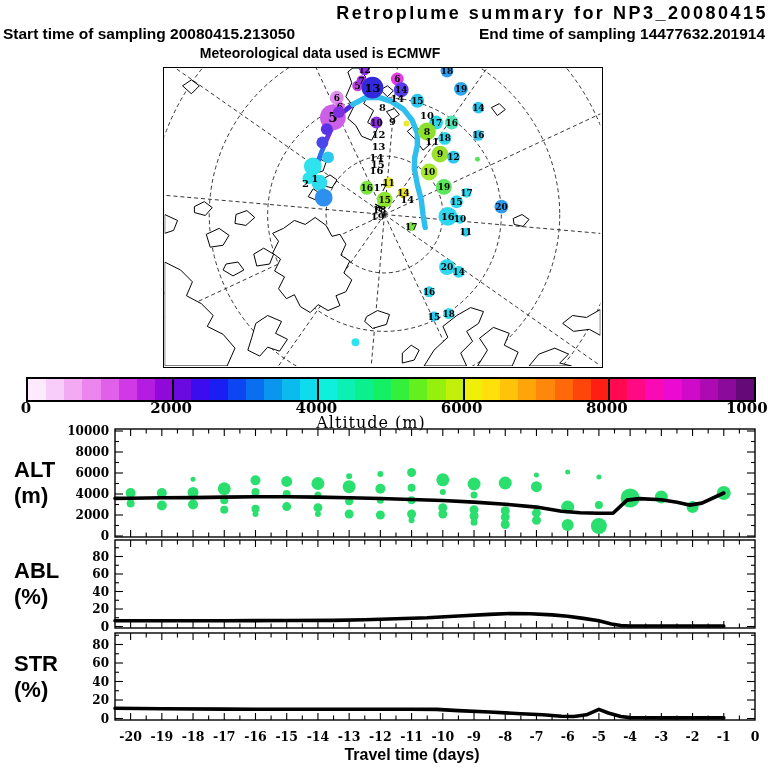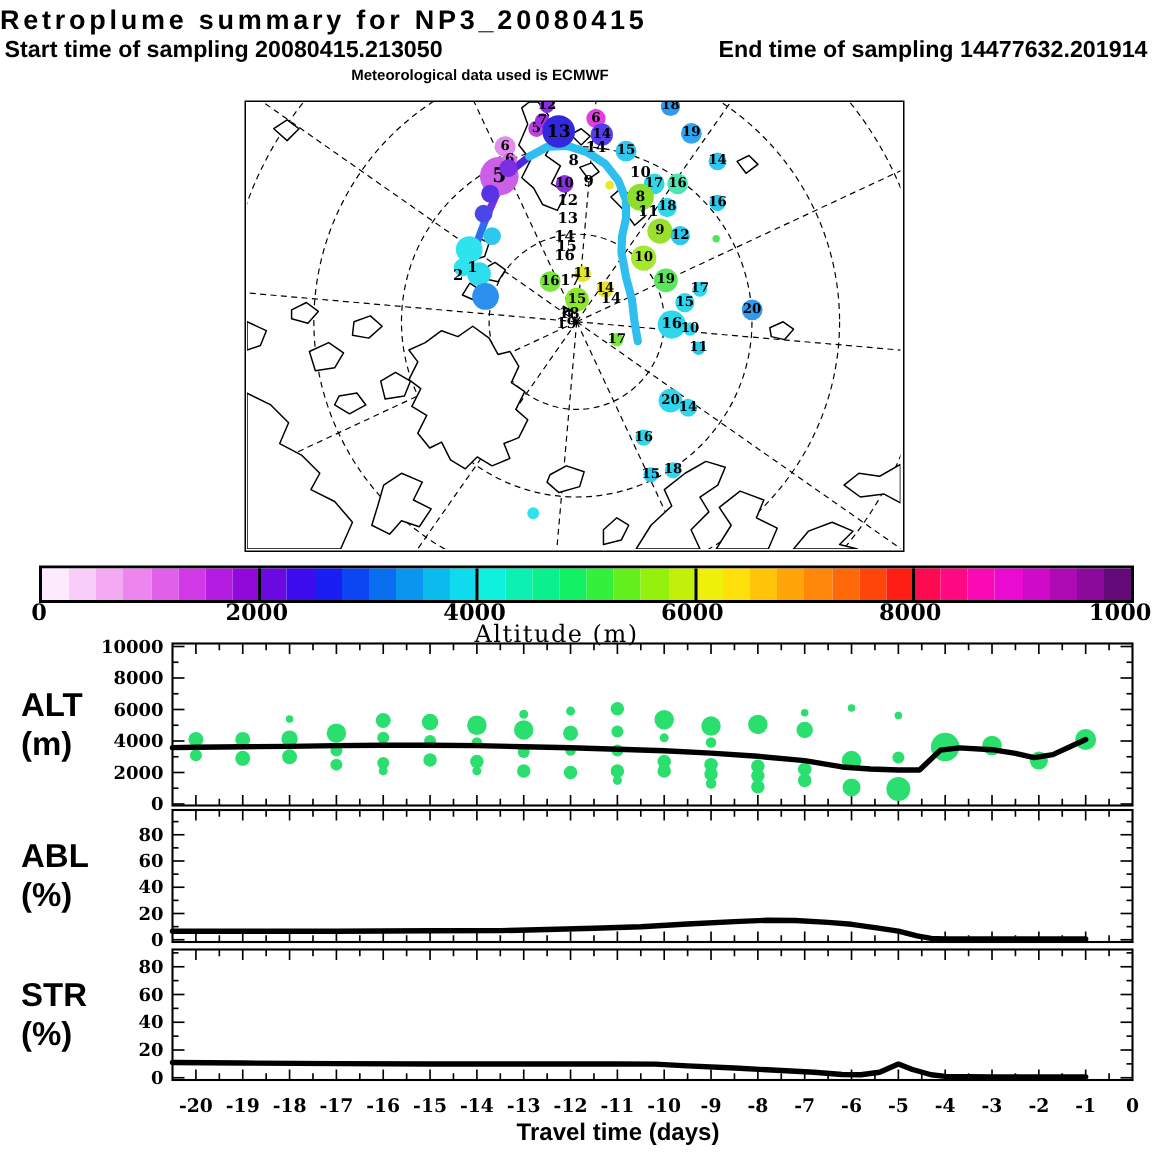--- a/index.html
+++ b/index.html
@@ -1,23 +1,23 @@
 <!DOCTYPE html>
 <html><head>
 <meta charset="utf-8">
 <style>
   html,body{margin:0;padding:0;background:#fff;}
   body{width:768px;height:768px;position:relative;overflow:hidden;
        font-family:"Liberation Sans",sans-serif;color:#000;}
-  .hdr1{position:absolute;top:3px;left:0;width:768px;text-align:left;
+  .hdr1{position:absolute;top:3px;left:0;width:768px;text-align:right;
         font-weight:bold;font-size:18px;letter-spacing:2.5px;}
   .hdr2{position:absolute;top:25px;left:0;width:762px;padding:0 3px;
         display:flex;justify-content:space-between;font-weight:bold;font-size:15.5px;}
   .hdr3{position:absolute;top:45px;left:320px;transform:translateX(-50%);
-        font-weight:bold;font-size:10px;white-space:nowrap;}
+        font-weight:bold;font-size:14px;white-space:nowrap;}
   #map-wrap{position:absolute;left:163px;top:67px;width:440px;height:301px;
         border:1.5px solid #000;box-sizing:border-box;background:#fff;}
   #map-svg{position:absolute;left:0;top:0;}
   #cbar{position:absolute;left:26px;top:377px;width:726px;height:21px;
         border:2px solid #000;box-sizing:content-box;display:flex;}
   #cbar .sw{flex:1 1 0;}
   #cbar .div{position:absolute;top:0;width:2px;height:21px;background:#000;}
   .cb-lab{position:absolute;top:399px;transform:translateX(-50%);
         font-family:"DejaVu Serif",serif;font-weight:bold;font-size:15px;}
   .cb-title{position:absolute;top:413px;left:371px;transform:translateX(-50%);

